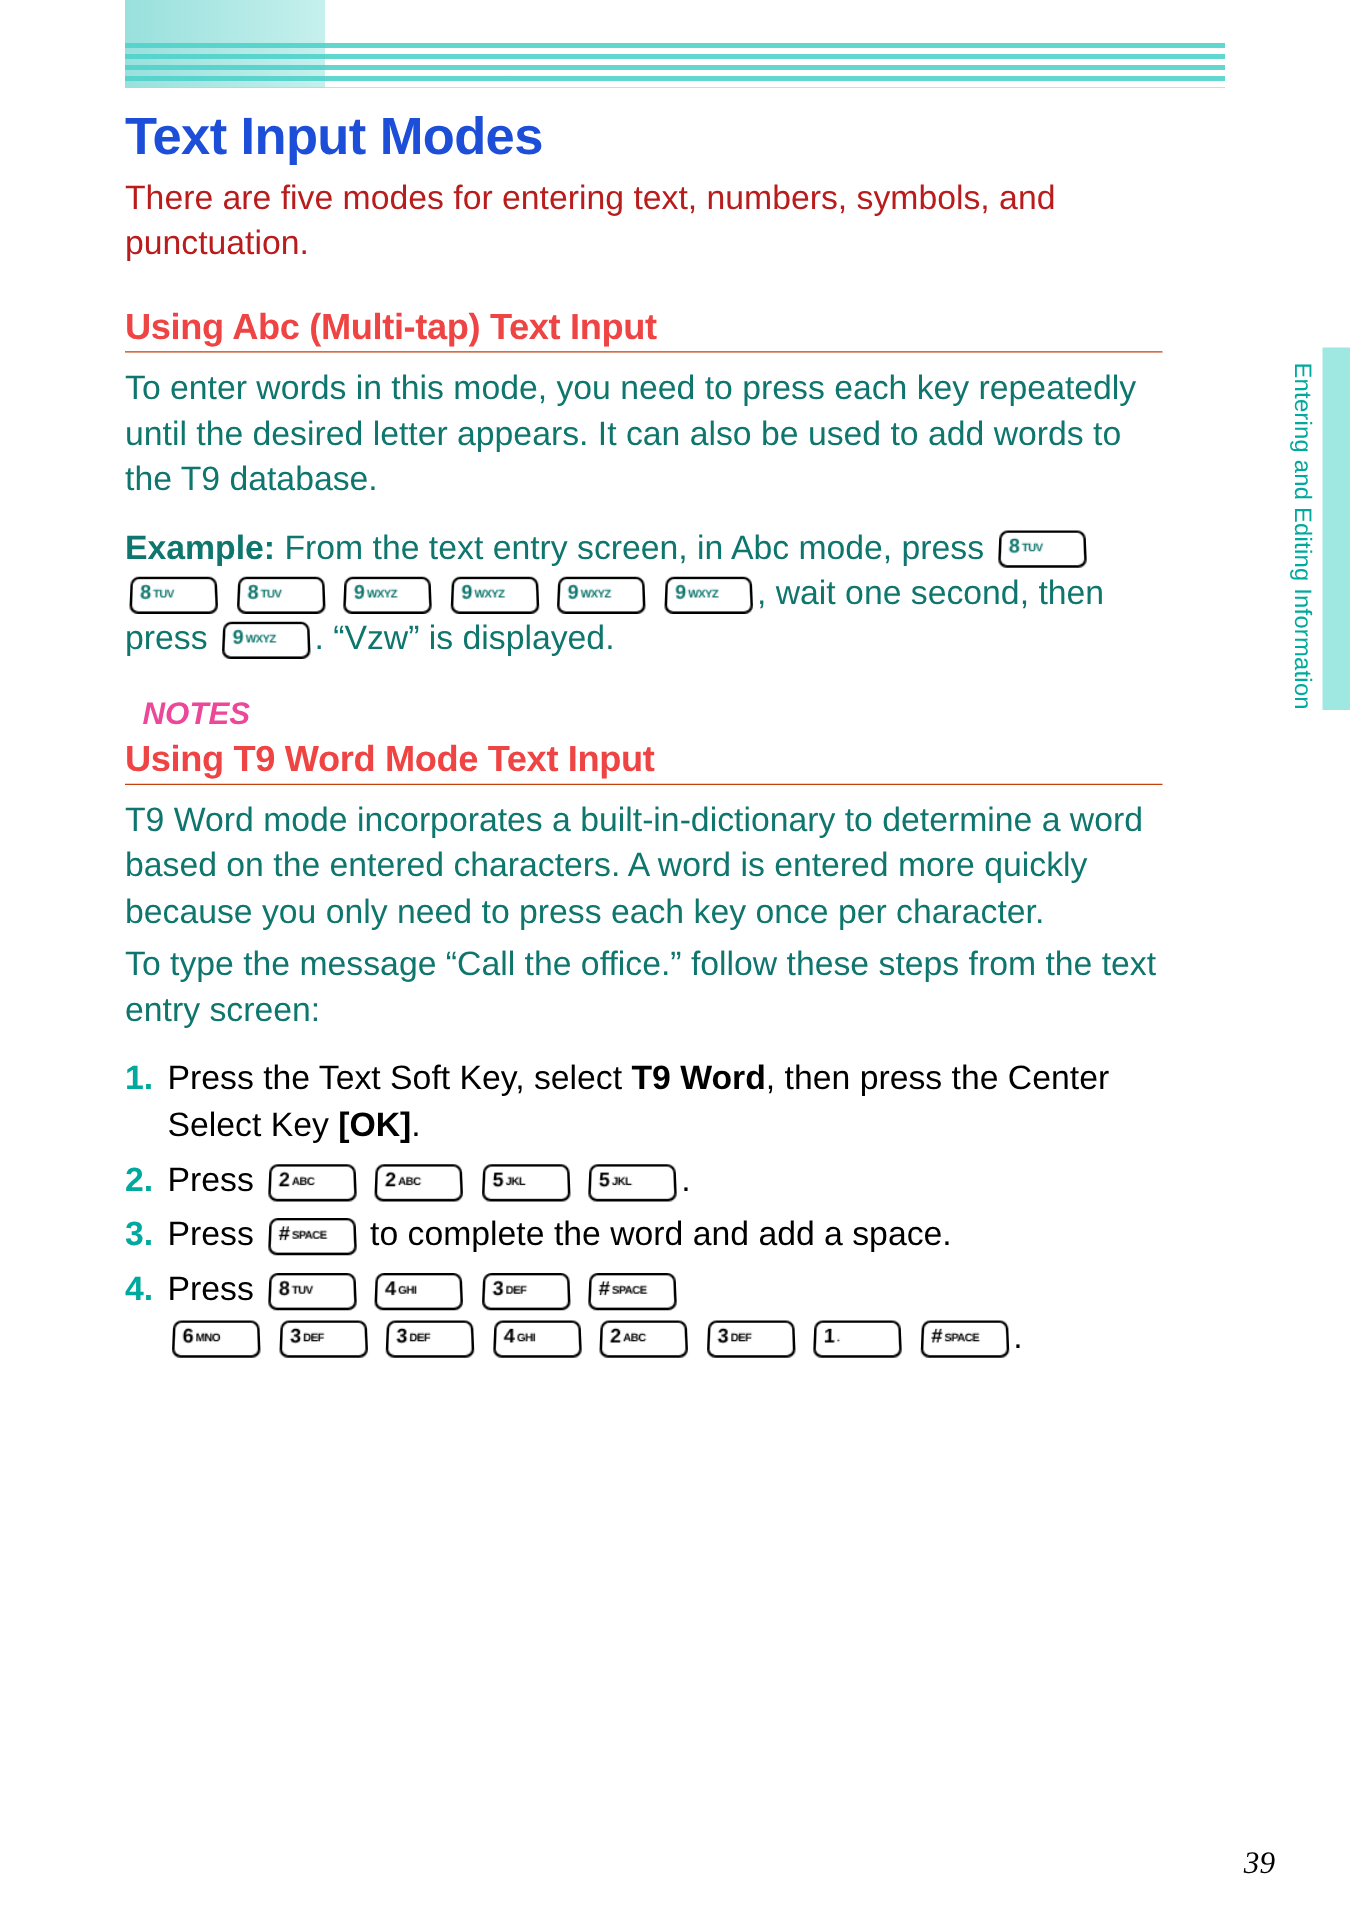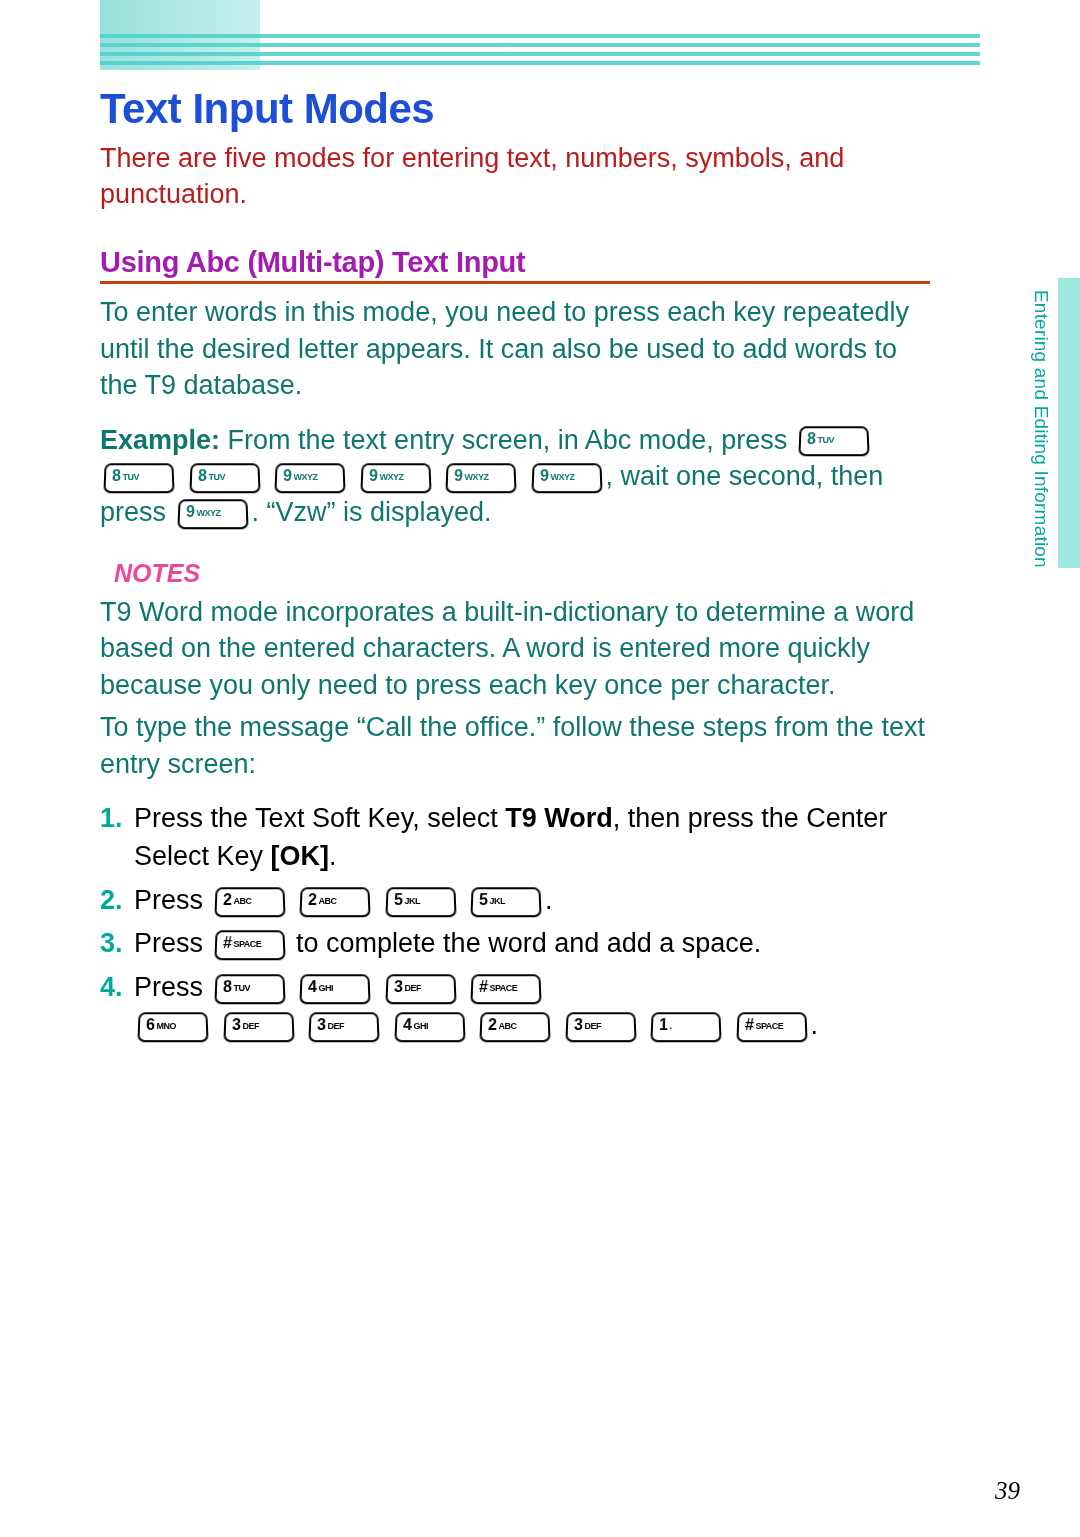--- a/index.html
+++ b/index.html
@@ -40,22 +40,22 @@
     position:absolute;left:100px;top:85px;width:830px;
   }
   h1{
     margin:0 0 8px 0;font-weight:700;
     color:#1d4ed8;font-size:42px;letter-spacing:-.5px;
   }
   p.body{
     margin:0 0 34px 0;font-size:27px;line-height:1.32;color:#b91c1c;
   }
   h2{
-    margin:0 0 10px 0;color:#a21caf;font-size:29px;font-weight:700;
-    letter-spacing:-.3px;border-bottom:3px solid #c2410c;padding-bottom:2px;
+    margin:0 0 10px 0;color:#ef4444;font-size:29px;font-weight:700;
+    letter-spacing:-.3px;border-bottom:1px solid #c2410c;padding-bottom:2px;
   }
   p.para{
     margin:0 0 18px 0;font-size:27px;line-height:1.35;color:#0f766e;
   }
   .notes-head{
     margin:28px 0 6px 0;color:#ec4899;font-size:25px;
     font-weight:700;font-style:italic;padding-left:14px;
   }
   ul.notes{
     margin:0 0 36px 0;padding:0 0 0 34px;font-size:27px;line-height:1.35;
@@ -106,20 +106,21 @@
     <p class="para">To enter words in this mode, you need to press each key repeatedly until the desired letter appears. It can also be used to add words to the T9 database.</p>
 
     <p class="para">
       <span class="boldrun">Example:</span><span> From the text entry screen, in Abc mode, press </span>
       <span><span class="key"><b>8</b><small>TUV</small></span> <span class="key"><b>8</b><small>TUV</small></span> <span class="key"><b>8</b><small>TUV</small></span> <span class="key"><b>9</b><small>WXYZ</small></span> <span class="key"><b>9</b><small>WXYZ</small></span> <span class="key"><b>9</b><small>WXYZ</small></span> <span class="key"><b>9</b><small>WXYZ</small></span></span><span>, wait one second, then press </span>
       <span><span class="key"><b>9</b><small>WXYZ</small></span></span><span>. “Vzw” is displayed.</span>
     </p>
 
     <div class="notes-head">NOTES</div>
 
+    <h2>Using T9 Word Mode Text Input</h2>
     <p class="para" style="margin-bottom:6px">T9 Word mode incorporates a built-in-dictionary to determine a word based on the entered characters. A word is entered more quickly because you only need to press each key once per character.</p>
     <p class="para">To type the message “Call the office.” follow these steps from the text entry screen:</p>
 
     <ol class="steps">
       <li>
         <span class="num">1.</span>
         <span>Press the Text Soft Key, select </span><span class="boldrun">T9 Word</span><span>, then press the Center Select Key </span><span class="boldrun">[OK]</span><span>.</span>
       </li>
       <li>
         <span class="num">2.</span>

